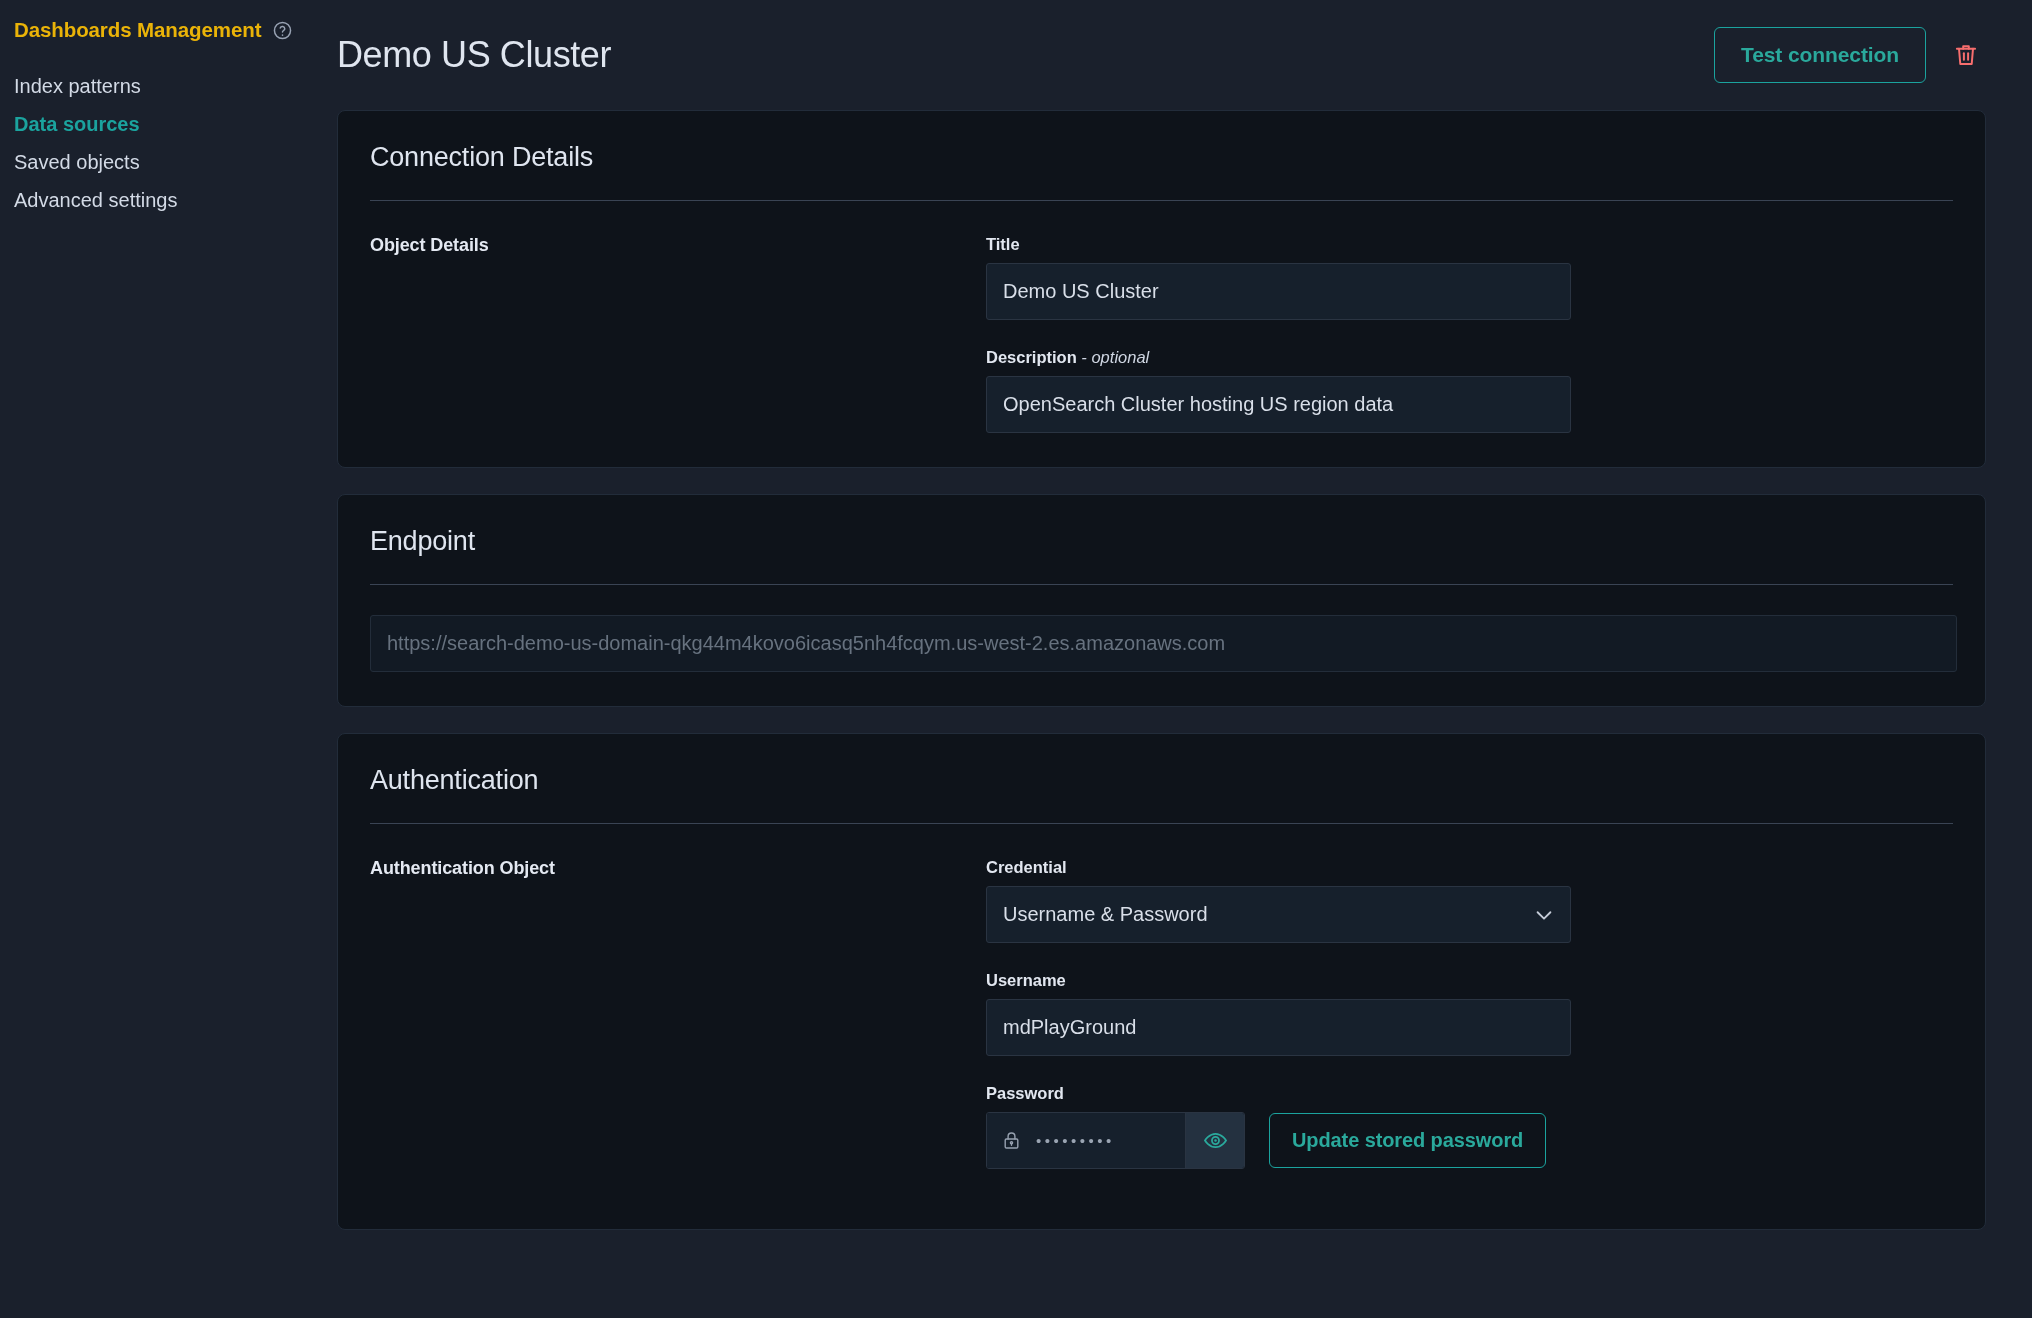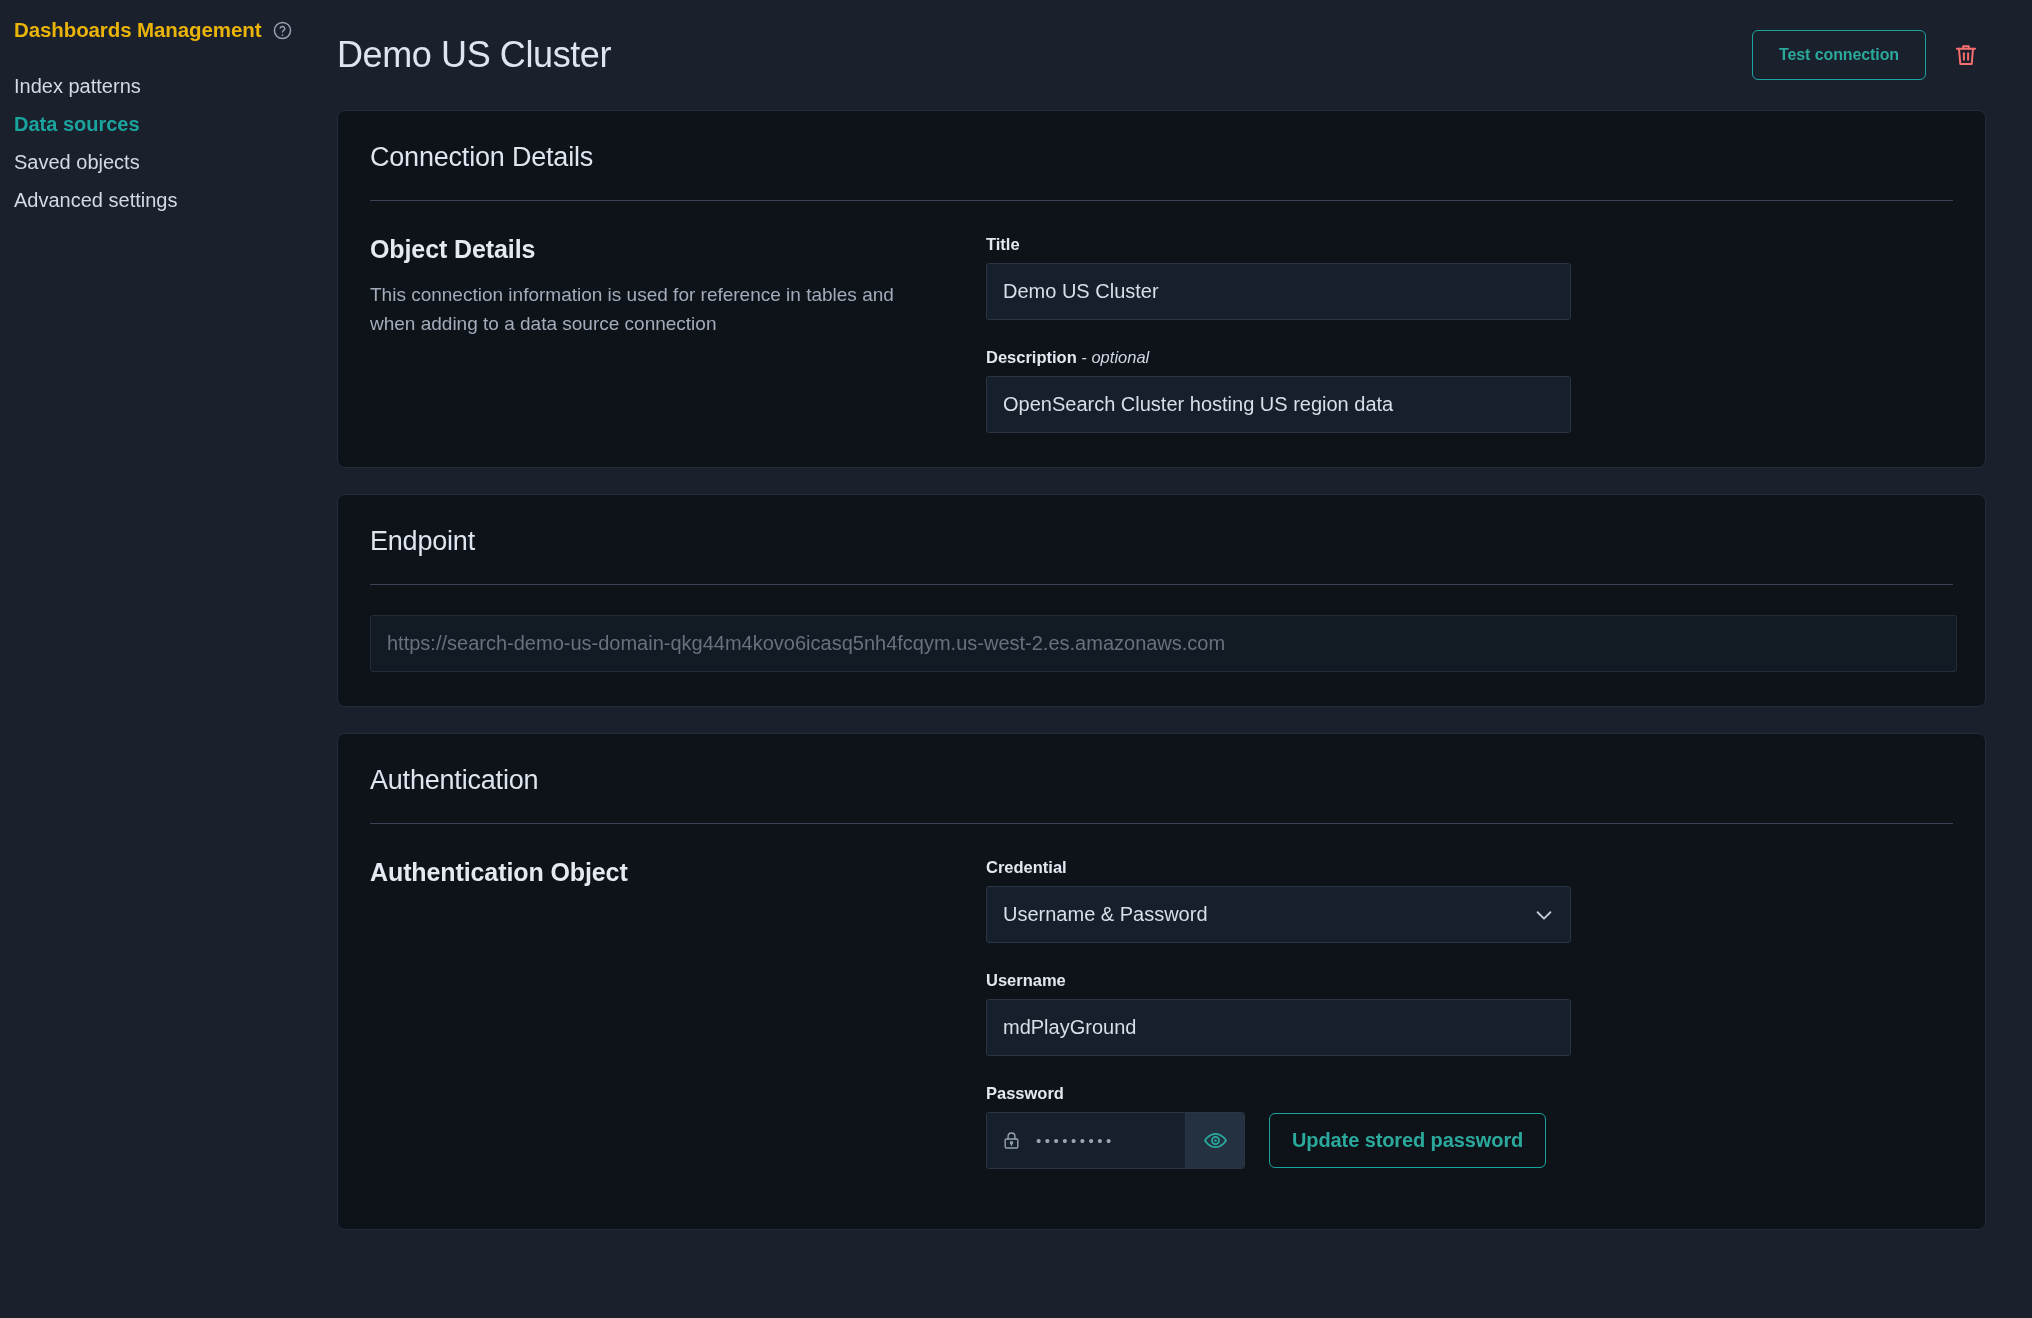--- a/index.html
+++ b/index.html
@@ -93,21 +93,21 @@
     white-space: nowrap;
   }
 
   .topbar-spacer { flex: 1 1 auto; }
 
   .btn-outline {
     border: 1px solid #1ba39e;
     border-radius: 6px;
     background: transparent;
     color: #2aa99c;
-    font-size: 16px;
+    font-size: 21px;
     font-weight: 700;
     font-family: "Liberation Sans", sans-serif;
     padding: 15px 26px;
     cursor: pointer;
     white-space: nowrap;
     letter-spacing: -0.1px;
   }
 
   .icon-btn {
     background: transparent;
@@ -157,21 +157,21 @@
 
   .col-left {
     width: 620px;
     flex: 0 0 620px;
     padding-left: 4px;
   }
 
   .col-right { flex: 1 1 auto; min-width: 0; }
 
   .section-heading {
-    font-size: 25px;
+    font-size: 18px;
     font-weight: 700;
     color: #e4e9f2;
     letter-spacing: -0.1px;
     margin-bottom: 16px;
   }
 
   .section-desc {
     font-size: 19px;
     line-height: 1.55;
     color: #a3acba;
@@ -341,21 +341,20 @@
 
     <div class="content">
 
       <section class="panel">
         <div class="panel-title">Connection Details</div>
         <div class="panel-divider"></div>
         <div class="panel-body">
 
           <div class="col-left">
             <div class="section-heading">Object Details</div>
-            <div class="section-desc">This connection information is used for reference in tables and when adding to a data source connection</div>
           </div>
 
           <div class="col-right">
 
             <div class="field">
               <div class="field-label">Title</div>
               <input class="text-input" type="text" value="Demo US Cluster" style="">
             </div>
 
             <div class="field">

